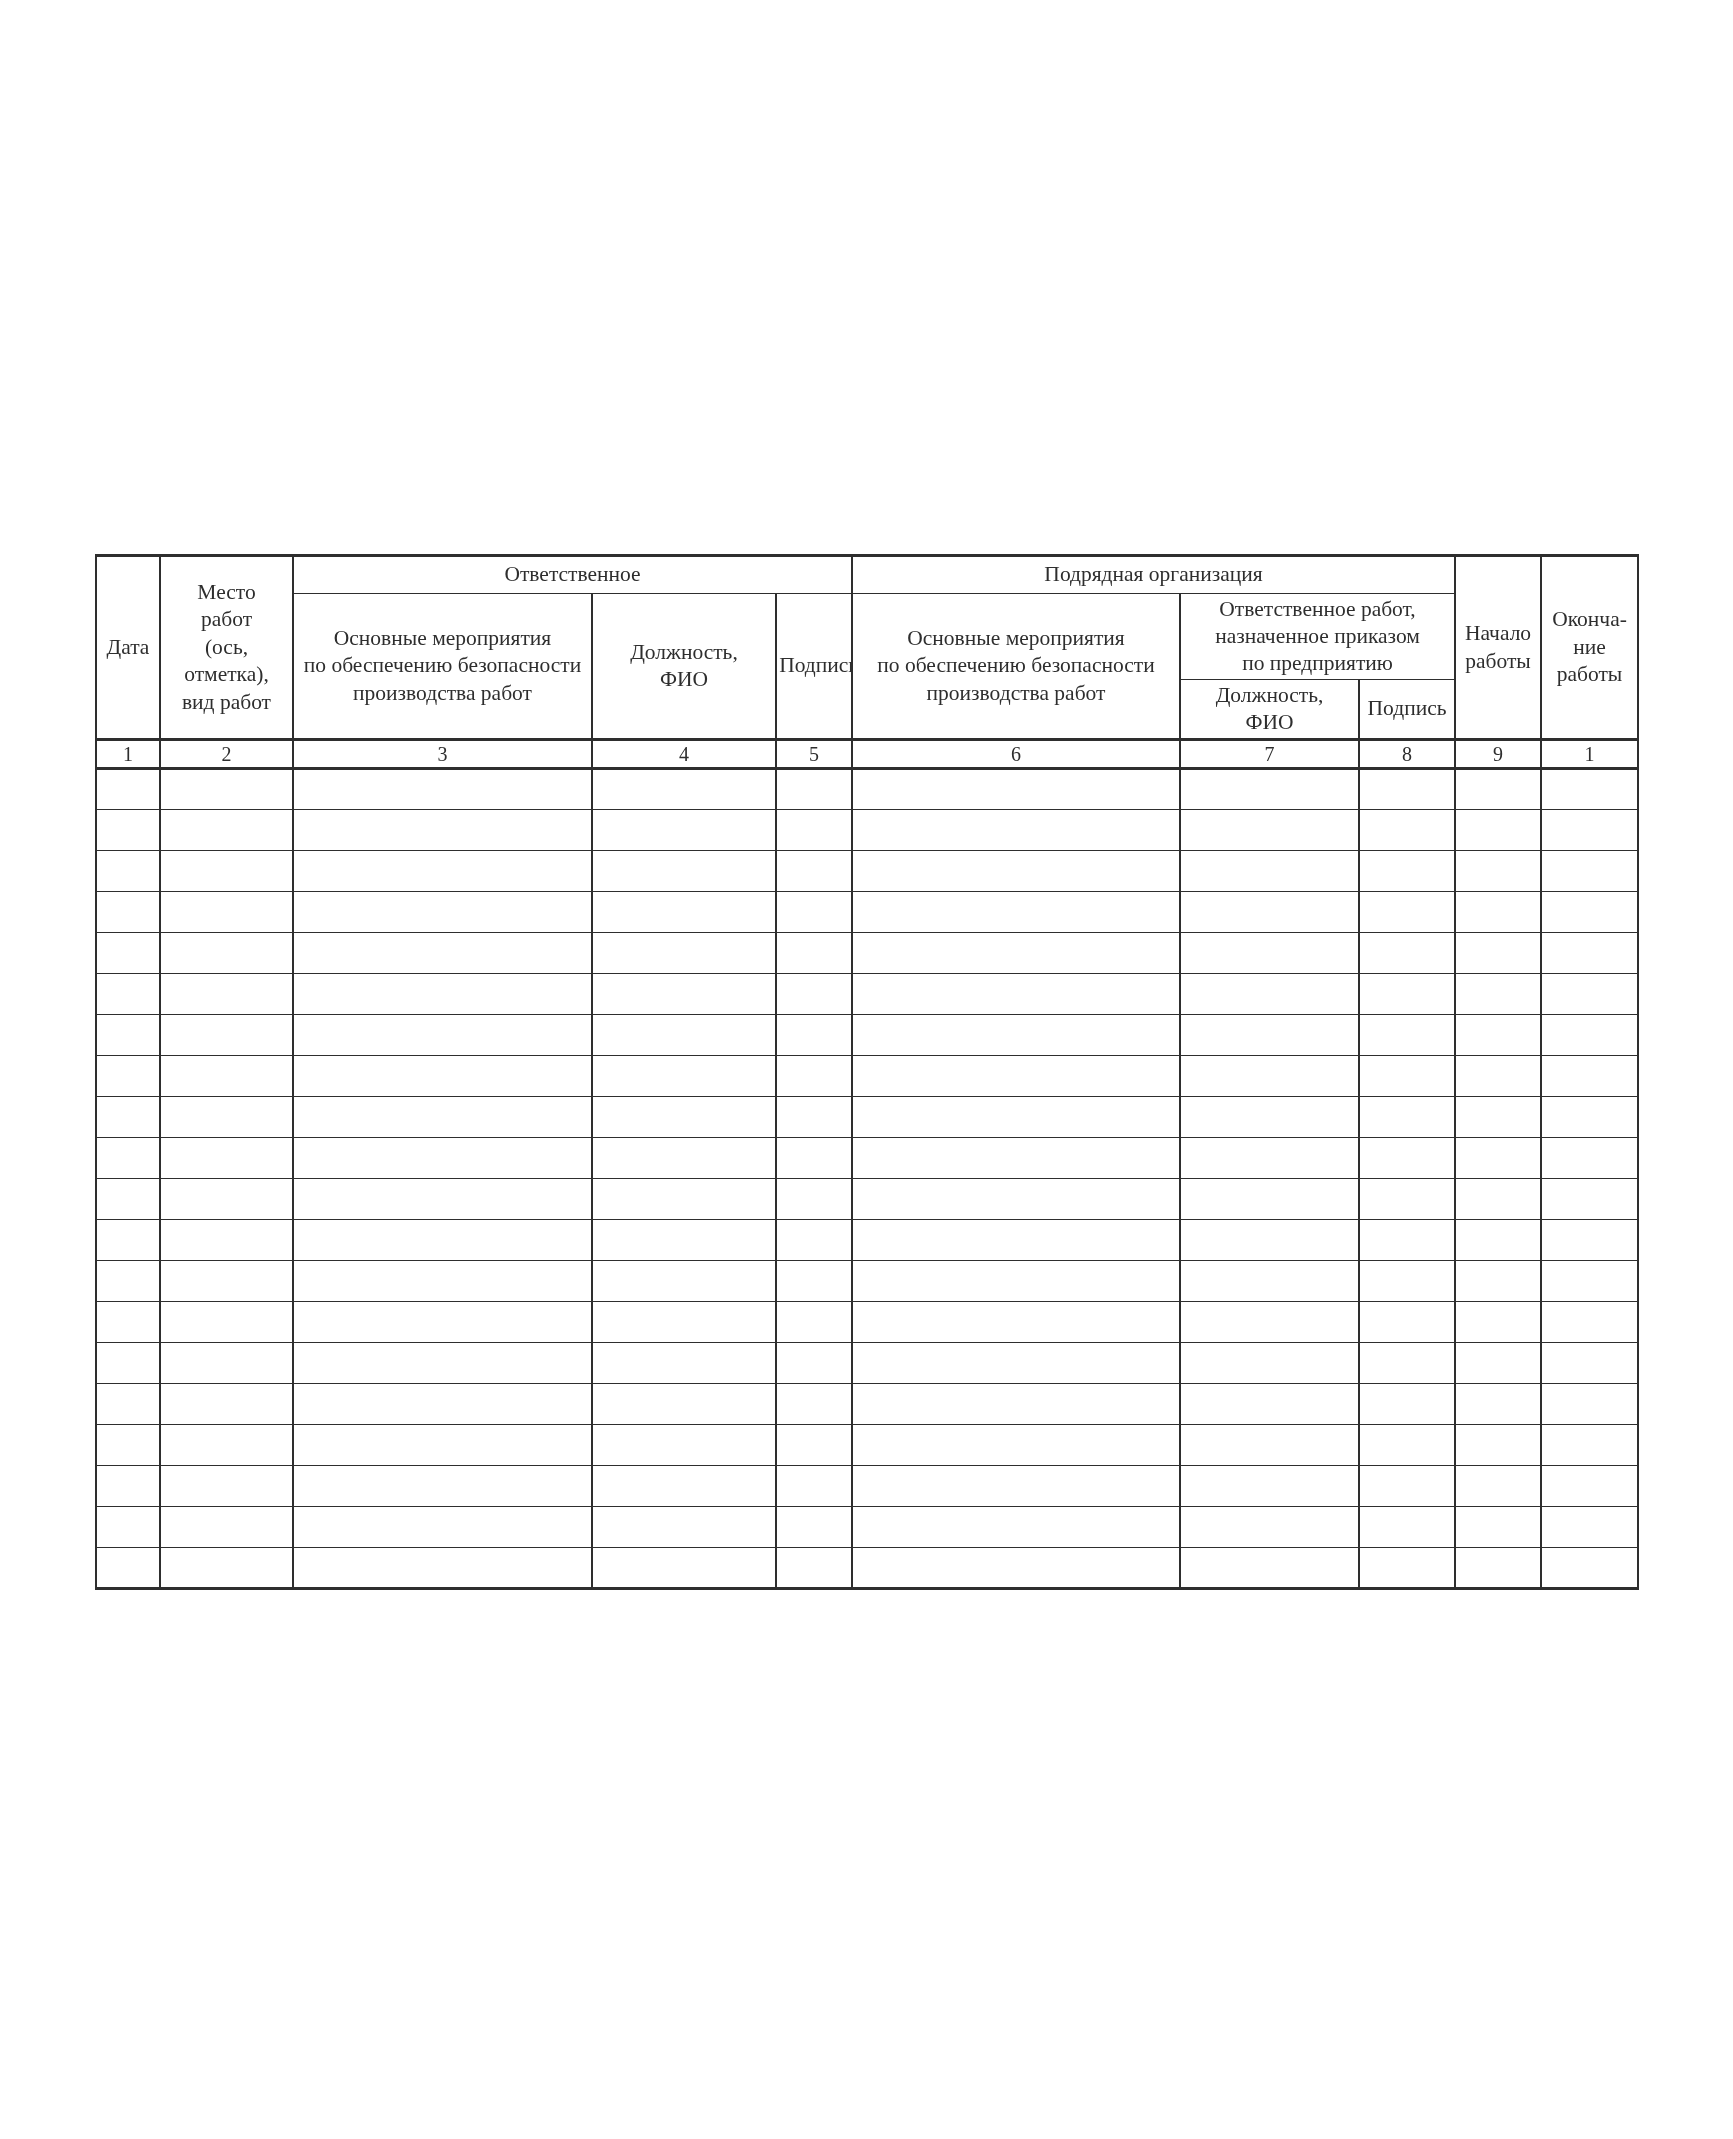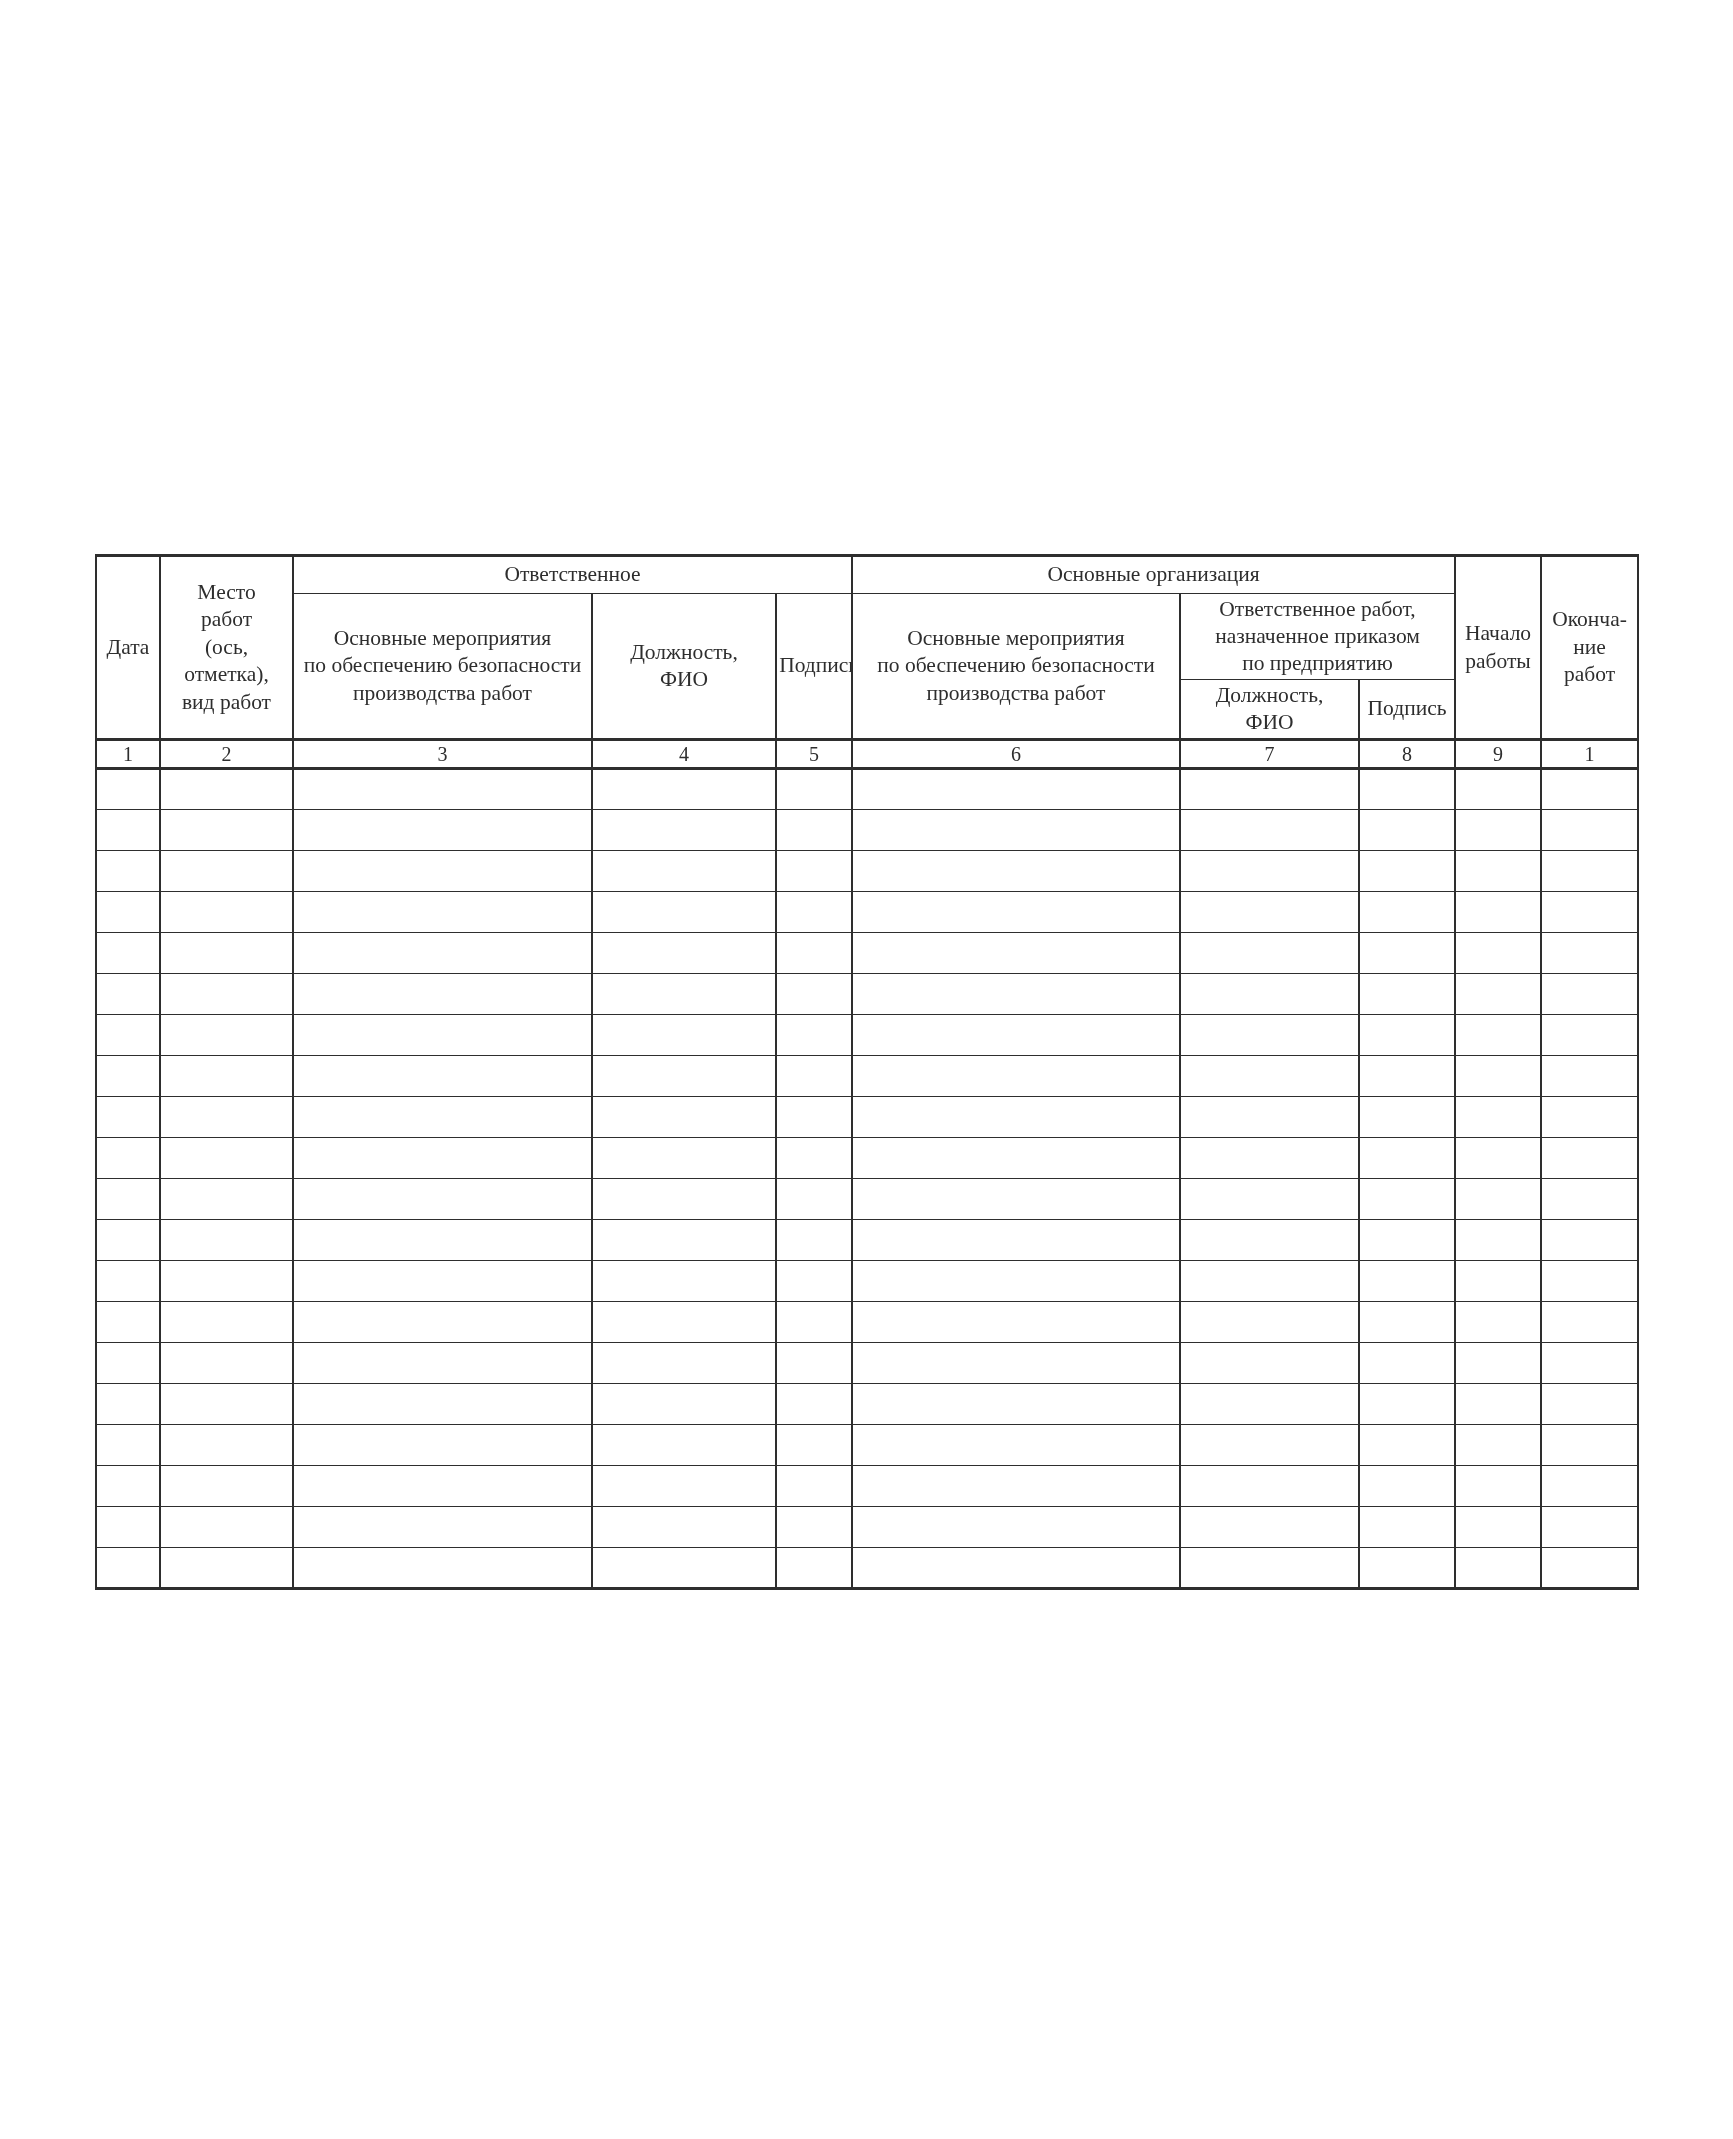--- a/index.html
+++ b/index.html
@@ -75,26 +75,26 @@
     </colgroup>
     <thead>
       <tr class="r-group">
         <th rowspan="3">Дата</th>
         <th rowspan="3">Место
 работ
 (ось,
 отметка),
 вид работ</th>
         <th colspan="3">Ответственное</th>
-        <th colspan="3">Основные организация</th>
+        <th colspan="3">Подрядная организация</th>
         <th rowspan="3">Начало
 работы</th>
         <th rowspan="3">Оконча-
 ние
-работ</th>
+работы</th>
       </tr>
       <tr class="r-sub1">
         <th rowspan="2">Основные мероприятия
 по обеспечению безопасности
 производства работ</th>
         <th rowspan="2">Должность,
 ФИО</th>
         <th rowspan="2">Подпись</th>
         <th rowspan="2">Основные мероприятия
 по обеспечению безопасности

